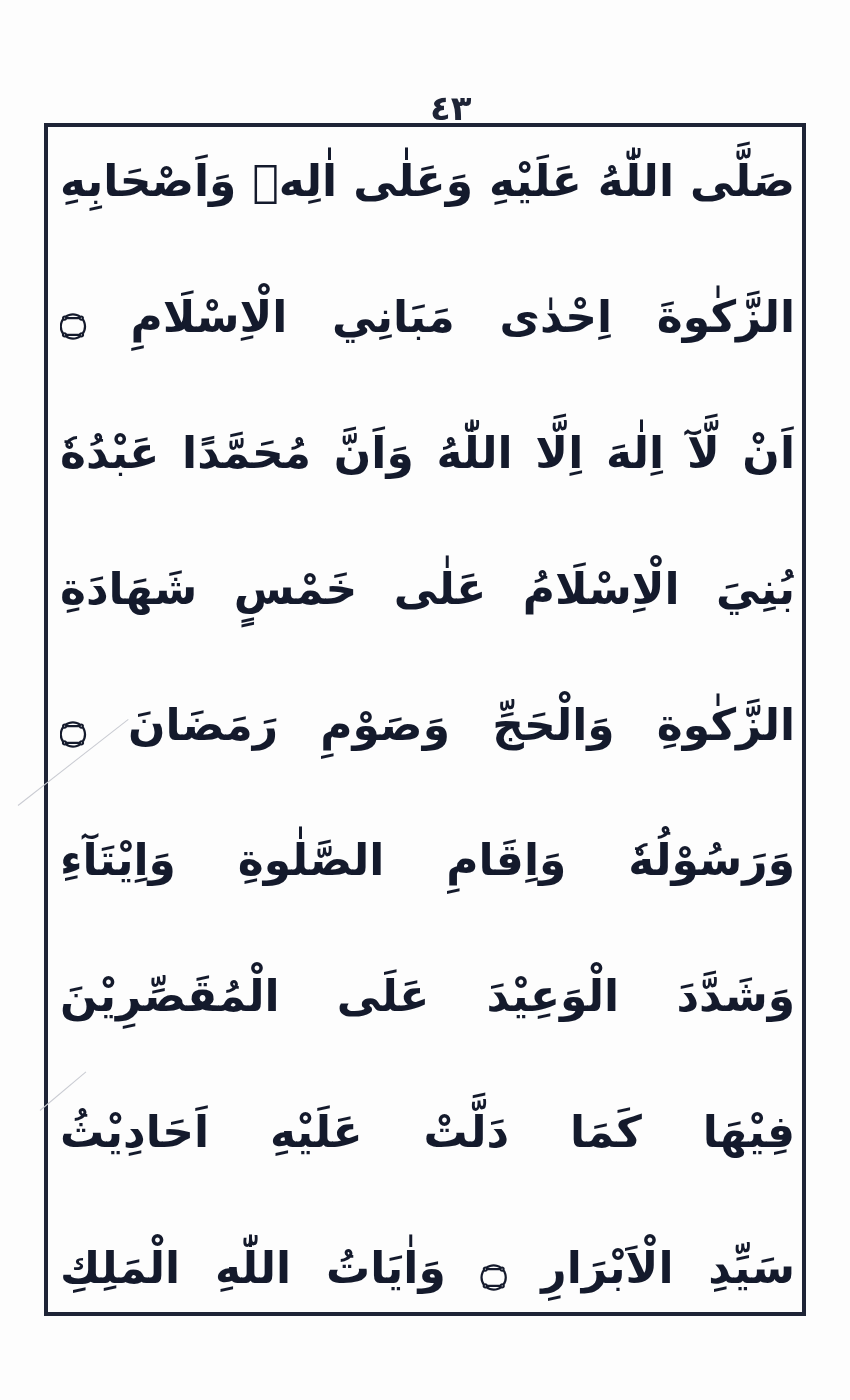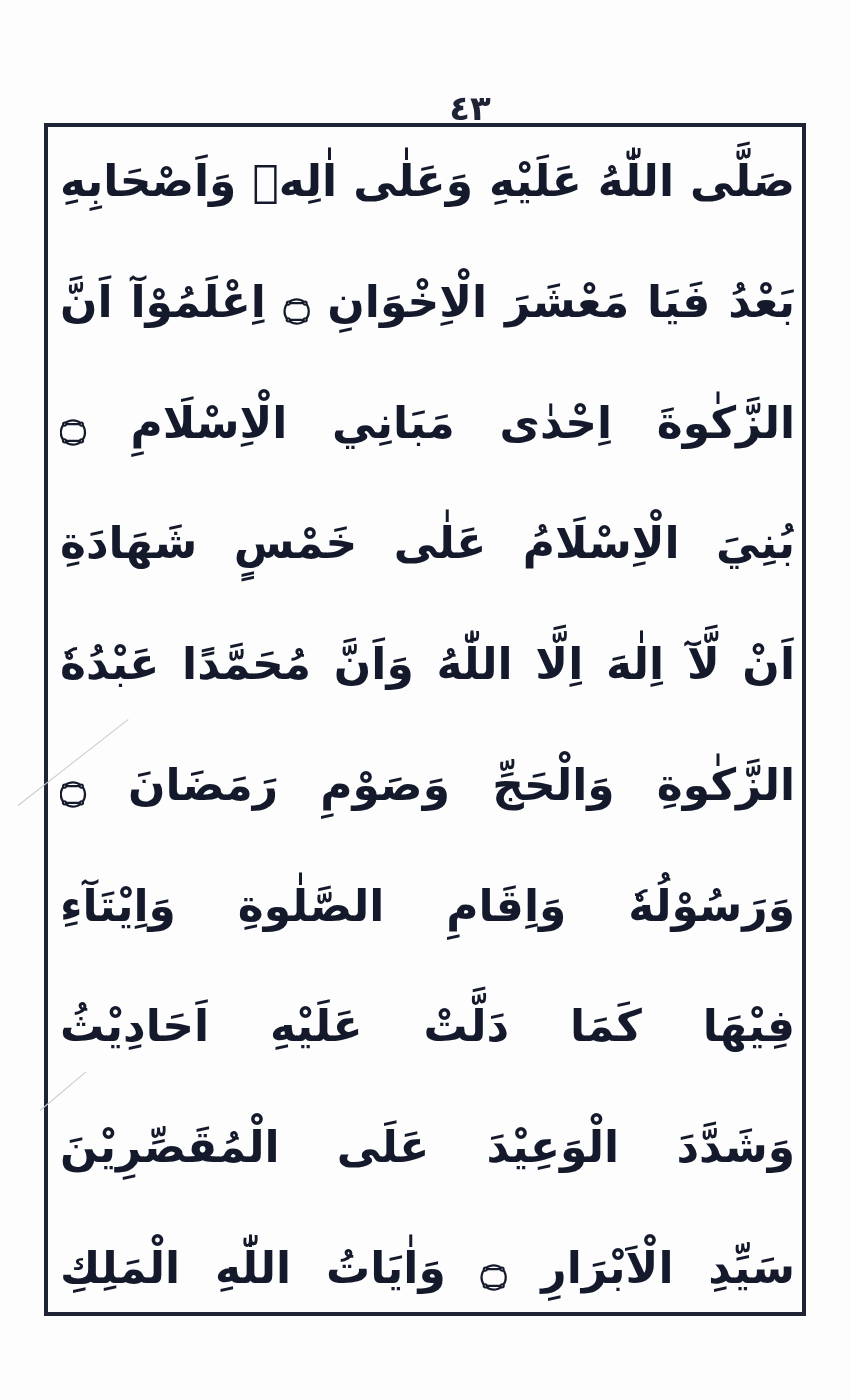--- a/index.html
+++ b/index.html
@@ -2,21 +2,21 @@
 <html><head>
 <meta charset="utf-8">
 <style>
   html, body { margin:0; padding:0; }
   body {
     width:850px; height:1400px; background:#fdfdfd; position:relative; overflow:hidden;
     font-family: "DejaVu Sans", sans-serif;
   }
   .page-number {
     position:absolute; left:430px; top:88px; width:80px; height:40px;
-    text-align:center; font-size:34px; line-height:40px; color:#1e2436; font-weight:bold;
+    text-align:left; font-size:34px; line-height:40px; color:#1e2436; font-weight:bold;
     direction:rtl;
   }
   .frame {
     position:absolute; left:44px; top:123px; width:762px; height:1193px;
     border:4px solid #1e2436; box-sizing:border-box;
   }
   .lines {
     position:absolute; left:60px; top:130px; width:735px; height:1185px;
     display:flex; flex-direction:column; justify-content:space-between;
     padding:6px 0 2px 0; box-sizing:border-box;
@@ -33,25 +33,24 @@
 </style>
 </head>
 <body>
 
 <div class="page-number">٤٣</div>
 
 <div class="frame"></div>
 
 <div class="lines">
   <div class="line">صَلَّى اللّٰهُ عَلَيْهِ وَعَلٰى اٰلِهٖ وَاَصْحَابِهِ</div>
-  <div class="line">بَعْدُ فَيَا مَعْشَرَ الْاِخْوَانِ ۝ اِعْلَمُوْآ اَنَّ</div>
   <div class="line">الزَّكٰوةَ اِحْدٰى مَبَانِي الْاِسْلَامِ ۝</div>
+  <div class="line">اَنْ لَّآ اِلٰهَ اِلَّا اللّٰهُ وَاَنَّ مُحَمَّدًا عَبْدُهٗ</div>
   <div class="line">بُنِيَ الْاِسْلَامُ عَلٰى خَمْسٍ شَهَادَةِ</div>
-  <div class="line">اَنْ لَّآ اِلٰهَ اِلَّا اللّٰهُ وَاَنَّ مُحَمَّدًا عَبْدُهٗ</div>
   <div class="line">الزَّكٰوةِ وَالْحَجِّ وَصَوْمِ رَمَضَانَ ۝</div>
   <div class="line">وَرَسُوْلُهٗ وَاِقَامِ الصَّلٰوةِ وَاِيْتَآءِ</div>
+  <div class="line">وَشَدَّدَ الْوَعِيْدَ عَلَى الْمُقَصِّرِيْنَ</div>
   <div class="line">فِيْهَا كَمَا دَلَّتْ عَلَيْهِ اَحَادِيْثُ</div>
-  <div class="line">وَشَدَّدَ الْوَعِيْدَ عَلَى الْمُقَصِّرِيْنَ</div>
   <div class="line">سَيِّدِ الْاَبْرَارِ ۝ وَاٰيَاتُ اللّٰهِ الْمَلِكِ</div>
 </div>
 
 <div class="stray-line" style="left:18px; top:805px; width:140px; transform:rotate(-38deg);"></div>
 <div class="stray-line" style="left:40px; top:1110px; width:60px; transform:rotate(-40deg);"></div>
 
 </body></html>

